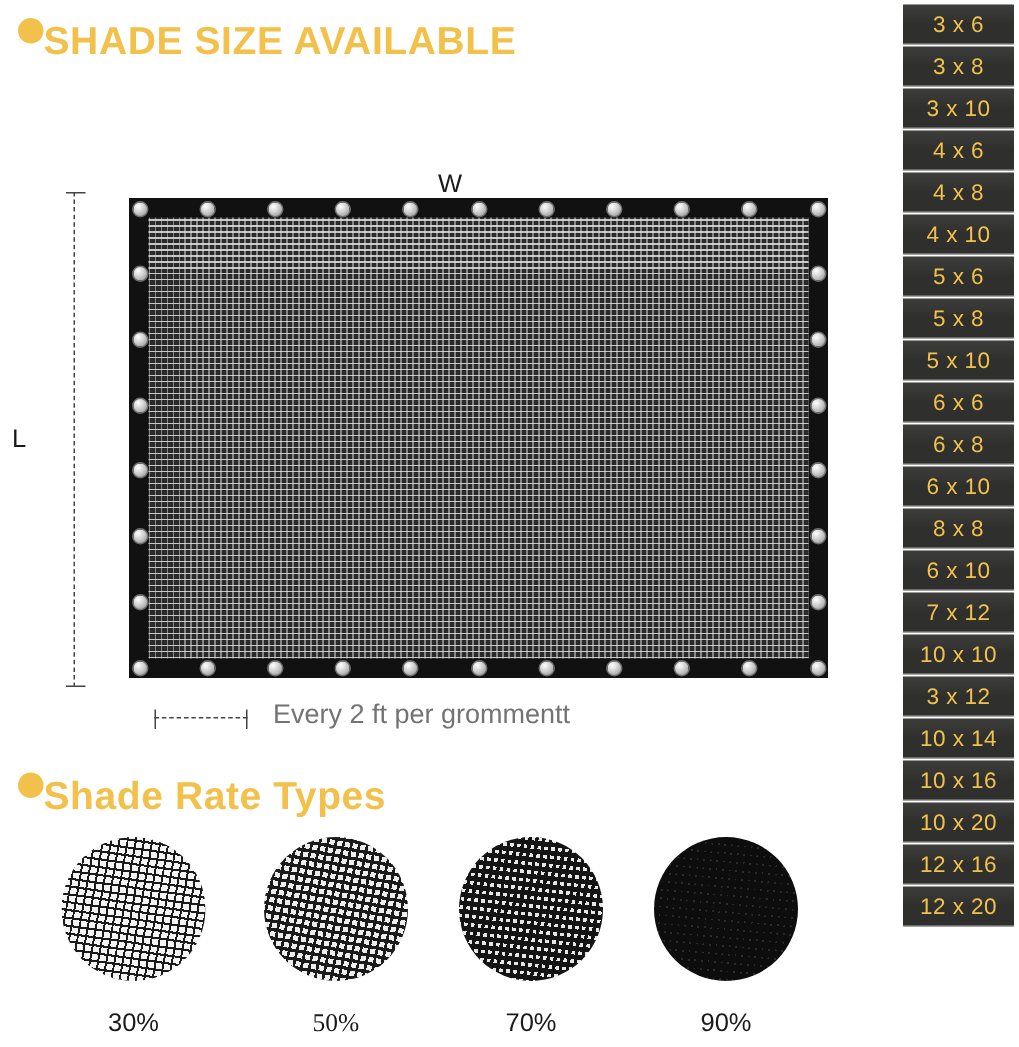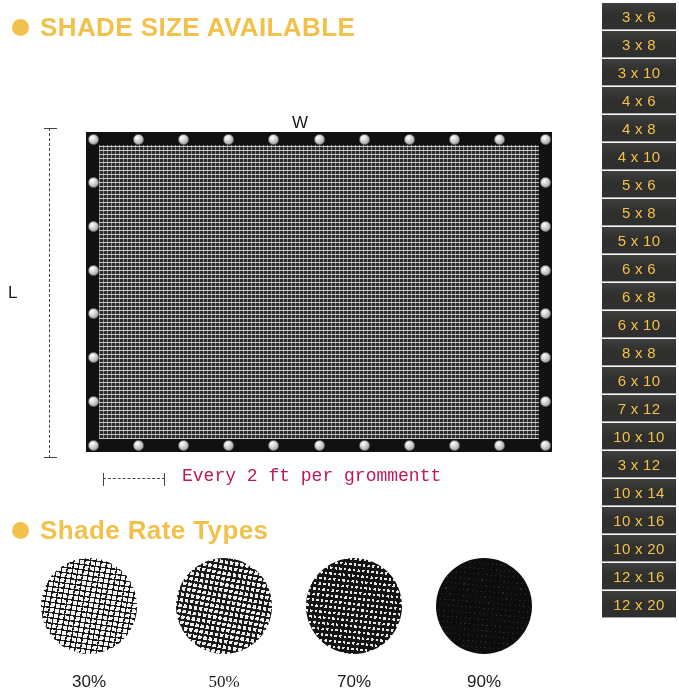--- a/index.html
+++ b/index.html
@@ -25,22 +25,21 @@
   .left {
     position: absolute;
     left: 0;
     top: 0;
     width: 600px;
     height: 698px;
   }
 
   .heading {
     display: flex;
-    align-items: center;
-    gap: 11px;
+    gap: 0;
   }
   .heading .bullet {
     width: 17px;
     height: 17px;
     border-radius: 50%;
     background: #f2c14b;
     flex: 0 0 auto;
   }
   .heading .htext {
     color: #f2c14b;
@@ -170,22 +169,21 @@
     height: 13px;
     background: #444;
   }
   .grommet-note-line::before { left: 0; }
   .grommet-note-line::after { right: 0; }
   .grommet-note {
     position: absolute;
     left: 182px;
     top: 411px;
     font-size: 18px;
-    color: #be185d;
-    font-family: Liberation Mono, monospace;
+    color: #737373;
   }
 
   
   .rates {
     position: absolute;
     left: 12px;
     top: 558px;
     width: 560px;
     height: 135px;
   }

